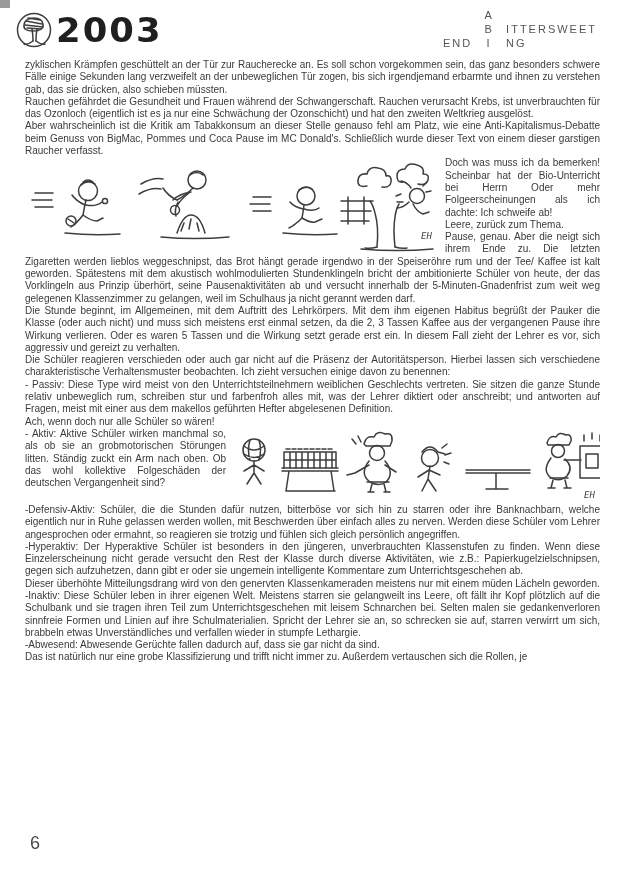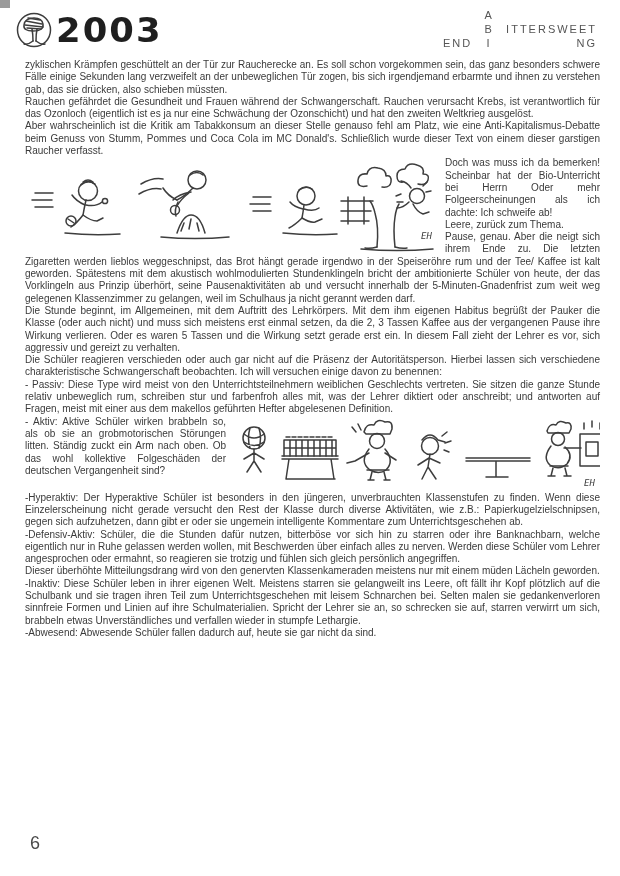--- a/index.html
+++ b/index.html
@@ -21,21 +21,21 @@
     font-weight:bold;font-size:34px;letter-spacing:2px;color:#1f1f1f;
     margin-left:2px;transform:scale(1.04,0.98);transform-origin:left center;
   }
   .masthead{
     position:absolute;right:23px;top:8px;
     display:grid;grid-template-columns:auto 16px auto;column-gap:9px;
     font-size:11px;line-height:14px;letter-spacing:2px;color:#555;
   }
   .mh-l{text-align:right;padding-left:15px;}
   .mh-m{text-align:center;}
-  .mh-r{text-align:right;}
+  .mh-r{text-align:left;}
   
   .content{
     position:absolute;left:25px;top:59px;width:575px;
     font-size:10px;line-height:12.3px;
     text-align:justify;
   }
   .content p{margin:0;padding:0;}
   .flow-section::after{content:"";display:block;clear:both;}
   .cartoon-left{float:left;width:412px;height:96px;margin:2px 8px 0 0;}
   .cartoon-right{float:right;width:366px;height:72px;margin:2px 0 2px 8px;}
@@ -76,22 +76,22 @@
       <span class="mh-m">B</span>
       <span class="mh-r">ITTERSWEET</span>
       <span class="mh-l">END</span>
       <span class="mh-m">I</span>
       <span class="mh-r">NG</span>
     </div>
   </div>
 
   <div class="content">
     <p>zyklischen Krämpfen geschüttelt an der Tür zur Raucherecke an. Es soll schon vorgekommen sein, das ganz besonders schwere Fälle einige Sekunden lang verzweifelt an der unbeweglichen Tür zogen, bis sich irgendjemand erbarmte und ihnen zu verstehen gab, das sie drücken, also schieben müssten.</p>
-    <p>Rauchen gefährdet die Gesundheit und Frauen während der Schwangerschaft. Rauchen verursacht Krebs, ist verantwortlich für das Ozonloch (eigentlich ist es ja nur eine Schwächung der Ozonschicht) und hat den zweiten Weltkrieg ausgelöst.</p>
-    <p>Aber wahrscheinlich ist die Kritik am Tabakkonsum an dieser Stelle genauso fehl am Platz, wie eine Anti-Kapitalismus-Debatte beim Genuss von Stumm, Pommes und Coca Cola im MC Donald's. Schließlich wurde dieser Text von einem dieser garstigen Raucher verfasst.</p>
+    <p>Rauchen gefährdet die Gesundheit und Frauen während der Schwangerschaft. Rauchen verursacht Krebs, ist unverbrauchten für das Ozonloch (eigentlich ist es ja nur eine Schwächung der Ozonschicht) und hat den zweiten Weltkrieg ausgelöst.</p>
+    <p>Aber wahrscheinlich ist die Kritik am Tabakkonsum an dieser Stelle genauso fehl am Platz, wie eine Anti-Kapitalismus-Debatte beim Genuss von BigMac, Pommes und Coca Pause im MC Donald's. Schließlich wurde dieser Text von einem dieser garstigen Raucher verfasst.</p>
 
     <div class="flow-section">
       <div class="cartoon-left">
         <svg viewBox="0 0 412 96">
           <g class="doodle">
 
             <path d="M10 34 h18 M7 41 h20 M10 48 h18"></path>
             <circle cx="63" cy="32" r="9.5"></circle>
             <path d="M56 26 q7 -6 14 -1 M58 23 q5 -4 10 0"></path>
             <path d="M61 41 q-2 9 -3 15"></path>
@@ -134,22 +134,23 @@
           </g>
           <text class="sig" x="396" y="80">EH</text>
         </svg>
       </div>
       <p>Doch was muss ich da bemerken! Scheinbar hat der Bio-Unterricht bei Herrn Oder mehr Folgeerscheinungen als ich dachte: Ich schweife ab!</p>
       <p>Leere, zurück zum Thema.</p>
       <p>Pause, genau. Aber die neigt sich ihrem Ende zu. Die letzten Zigaretten werden lieblos weggeschnipst, das Brot hängt gerade irgendwo in der Speiseröhre rum und der Tee/ Kaffee ist kalt geworden. Spätestens mit dem akustisch wohlmodulierten Stundenklingeln bricht der ambitionierte Schüler von heute, der das Vorklingeln aus Prinzip überhört, seine Pausenaktivitäten ab und versucht innerhalb der 5-Minuten-Gnadenfrist zum weit weg gelegenen Klassenzimmer zu gelangen, weil im Schulhaus ja nicht gerannt werden darf.</p>
     </div>
 
     <p>Die Stunde beginnt, im Allgemeinen, mit dem Auftritt des Lehrkörpers. Mit dem ihm eigenen Habitus begrüßt der Pauker die Klasse (oder auch nicht) und muss sich meistens erst einmal setzen, da die 2, 3 Tassen Kaffee aus der vergangenen Pause ihre Wirkung verlieren. Oder es waren 5 Tassen und die Wirkung setzt gerade erst ein. In diesem Fall zieht der Lehrer es vor, sich aggressiv und gereizt zu verhalten.</p>
-    <p>Die Schüler reagieren verschieden oder auch gar nicht auf die Präsenz der Autoritätsperson. Hierbei lassen sich verschiedene charakteristische Schwangerschaft beobachten. Ich will versuchen einige davon zu benennen:</p>
+    <p>Die Schüler reagieren verschieden oder auch gar nicht auf die Präsenz der Autoritätsperson. Hierbei lassen sich verschiedene charakteristische Verhaltensmuster beobachten. Ich zieht versuchen einige davon zu benennen:</p>
     <p>- Passiv: Diese Type wird meist von den Unterrichtsteilnehmern weiblichen Geschlechts vertreten. Sie sitzen die ganze Stunde relativ unbeweglich rum, schreiben stur und farbenfroh alles mit, was der Lehrer diktiert oder anschreibt; und antworten auf Fragen, meist mit einer aus dem makellos geführten Hefter abgelesenen Definition.</p>
+    <p>Ach, wenn doch nur alle Schüler so wären!</p>
 
     <div class="flow-section">
       <div class="cartoon-right">
         <svg viewBox="0 0 366 72">
           <g class="doodle">
 
             <circle cx="20" cy="20" r="11"></circle>
             <path d="M10 16 q10 8 20 0 M10 24 q10 7 20 0 M16 10 q-3 10 0 20 M25 10 q3 10 0 20"></path>
             <path d="M20 31 v12 M20 43 l-7 11 M20 43 l7 11 M20 35 l-10 6 M20 35 l10 6"></path>
 
@@ -174,25 +175,26 @@
             <circle cx="324" cy="21" r="6.5"></circle>
             <path d="M317 28 q-9 12 -1 19 q9 6 17 -1 q7 -9 -2 -17"></path>
             <path d="M330 30 h17"></path>
             <path d="M316 48 h18 M319 50 l-2 8 M331 50 l2 8 M314 58 h7 M330 58 h7"></path>
             <path d="M346 16 h24 v32 h-24 z M352 24 h12 v14 h-12 z"></path>
             <path d="M350 5 v6 M358 3 v6 M366 5 v6"></path>
           </g>
           <text class="sig" x="350" y="68">EH</text>
         </svg>
       </div>
-      <p>- Aktiv: Aktive Schüler wirken brabbeln so, als ob sie an grobmotorischen Störungen litten. Ständig zuckt ein Arm nach oben. Ob das wohl kollektive Folgeschäden der deutschen Vergangenheit sind?</p>
-    </div>
-
+      <p>- Aktiv: Aktive Schüler wirken manchmal so, als ob sie an grobmotorischen Störungen litten. Ständig zuckt ein Arm nach oben. Ob das wohl kollektive Folgeschäden der deutschen Vergangenheit sind?</p>
+    </div>
+
+    <p>-Defensiv-Aktiv: Schüler, die die Stunden dafür nutzen, bitterböse vor sich hin zu starren oder ihre Banknachbarn, welche eigentlich nur in Ruhe gelassen werden wollen, mit Beschwerden über einfach alles zu nerven. Werden diese Schüler vom Lehrer angesprochen oder ermahnt, so reagieren sie trotzig und fühlen sich gleich persönlich angegriffen.</p>
     <p>-Hyperaktiv: Der Hyperaktive Schüler ist besonders in den jüngeren, unverbrauchten Klassenstufen zu finden. Wenn diese Einzelerscheinung nicht gerade versucht den Rest der Klasse durch diverse Aktivitäten, wie z.B.: Papierkugelzielschnipsen, gegen sich aufzuhetzen, dann gibt er oder sie ungemein intelligente Kommentare zum Unterrichtsgeschehen ab.</p>
-    <p>-Defensiv-Aktiv: Schüler, die die Stunden dafür nutzen, bitterböse vor sich hin zu starren oder ihre Banknachbarn, welche eigentlich nur in Ruhe gelassen werden wollen, mit Beschwerden über einfach alles zu nerven. Werden diese Schüler vom Lehrer angesprochen oder ermahnt, so reagieren sie trotzig und fühlen sich gleich persönlich angegriffen.</p>
     <p>Dieser überhöhte Mitteilungsdrang wird von den genervten Klassenkameraden meistens nur mit einem müden Lächeln geworden.</p>
     <p>-Inaktiv: Diese Schüler leben in ihrer eigenen Welt. Meistens starren sie gelangweilt ins Leere, oft fällt ihr Kopf plötzlich auf die Schulbank und sie tragen ihren Teil zum Unterrichtsgeschehen mit leisem Schnarchen bei. Selten malen sie gedankenverloren sinnfreie Formen und Linien auf ihre Schulmaterialien. Spricht der Lehrer sie an, so schrecken sie auf, starren verwirrt um sich, brabbeln etwas Unverständliches und verfallen wieder in stumpfe Lethargie.</p>
-    <p>-Abwesend: Abwesende Schüler fallen dadurch auf, heute sie gar nicht da sind.</p>
+    <p>-Abwesend: Abwesende Gerüchte fallen dadurch auf, dass sie gar nicht da sind.</p>
+    <p>Das ist natürlich nur eine grobe Klassifizierung und trifft nicht immer zu. Außerdem vertauschen sich die Rollen, je</p>
   </div>
 
   <div class="page-number">6</div>
 
 </div>
 
 </body></html>

